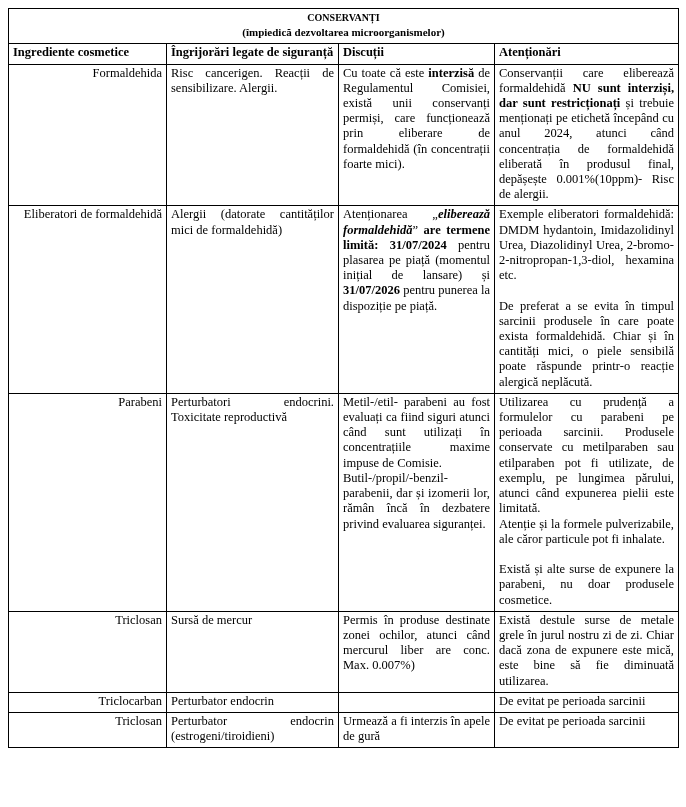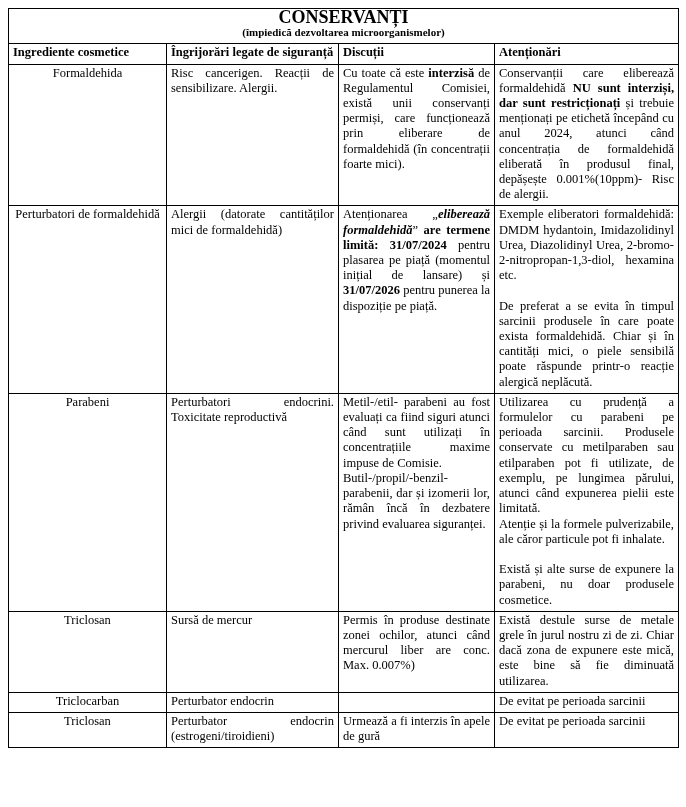--- a/index.html
+++ b/index.html
@@ -33,33 +33,33 @@
     font-size: 12.5px;
     line-height: 15.2px;
     word-wrap: break-word;
   }
   th.title-cell {
     text-align: center;
     padding: 2px 4px;
   }
   .title {
     font-weight: bold;
-    font-size: 18px;
+    font-size: 10px;
   }
   .subtitle {
     font-weight: bold;
     font-size: 11px;
   }
   th.colhead {
     font-weight: bold;
     text-align: left;
   }
   th.colhead.justify { text-align: justify; margin-left: 17px; }
   td.cell { text-align: justify; }
-  td.cell.ingredient { text-align: center; }
+  td.cell.ingredient { text-align: right; }
   .para { min-height: 15.2px; }
   .seg-b  { font-weight: bold; }
   .seg-i  { font-style: italic; }
 </style>
 </head>
 <body>
 
 <div class="page">
   <table class="doc">
     <colgroup>
@@ -92,21 +92,21 @@
           </td>
           <td class="cell">
             <div class="para"><span>Cu toate că este </span><span class="seg-b">interzisă</span><span> de Regulamentul Comisiei, există unii conservanți permiși, care funcționează prin eliberare de formaldehidă (în concentrații foarte mici).</span></div>
           </td>
           <td class="cell">
             <div class="para"><span>Conservanții care eliberează formaldehidă </span><span class="seg-b">NU sunt interziși, dar sunt restricționați</span><span> și trebuie menționați pe etichetă începând cu anul 2024, atunci când concentrația de formaldehidă eliberată în produsul final, depășește 0.001%(10ppm)- Risc de alergii.</span></div>
           </td>
         </tr>
         <tr>
           <td class="cell ingredient">
-            <div class="para"><span>Perturbatori de formaldehidă</span></div>
+            <div class="para"><span>Eliberatori de formaldehidă</span></div>
           </td>
           <td class="cell">
             <div class="para"><span>Alergii (datorate cantităților mici de formaldehidă)</span></div>
           </td>
           <td class="cell">
             <div class="para"><span>Atenționarea „</span><span class="seg-b seg-i">eliberează formaldehidă</span><span>” </span><span class="seg-b">are termene limită: 31/07/2024</span><span> pentru plasarea pe piață (momentul inițial de lansare) și </span><span class="seg-b">31/07/2026</span><span> pentru punerea la dispoziție pe piață.</span></div>
           </td>
           <td class="cell">
             <div class="para"><span>Exemple eliberatori formaldehidă: DMDM hydantoin, Imidazolidinyl Urea, Diazolidinyl Urea, 2-bromo-2-nitropropan-1,3-diol, hexamina etc.</span></div>
             <div class="para">&nbsp;</div>

